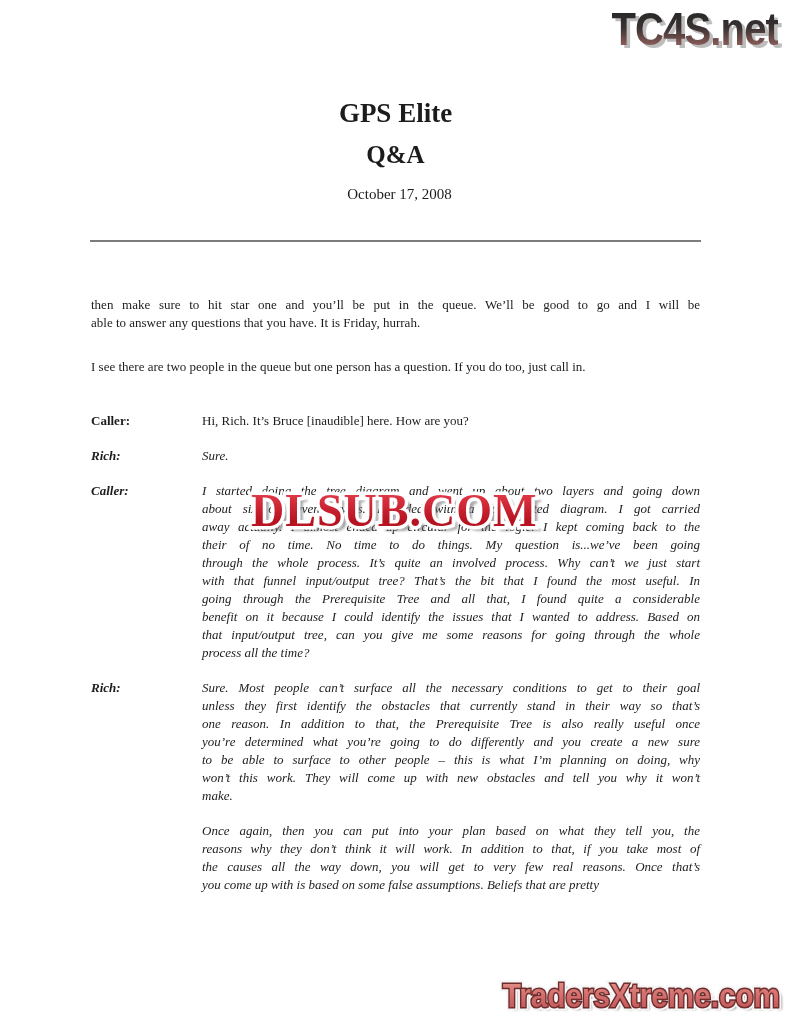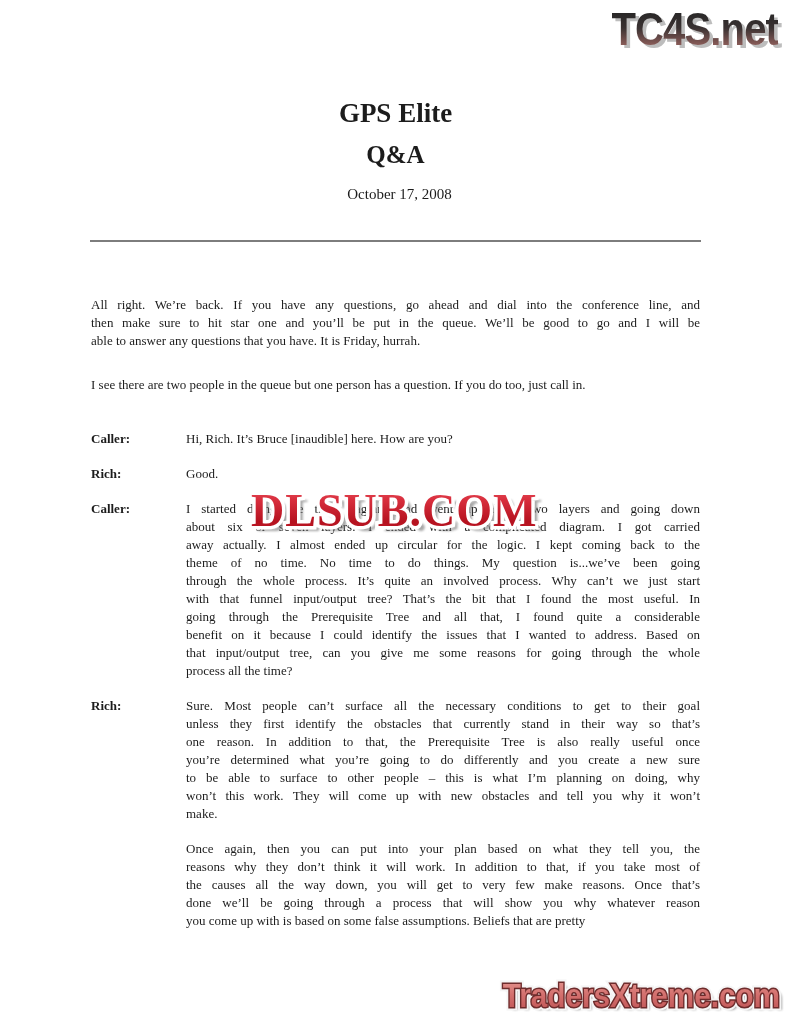--- a/index.html
+++ b/index.html
@@ -33,23 +33,23 @@
   
   .rule { position:absolute; top:240px; left:90px; width:611px; border-top:2px solid #7d7d7d; }
 
   
   .content { position:absolute; left:91px; top:296px; width:609px; font-size:13px; }
   .tline { line-height:18px; min-height:18px; }
   .just  { text-align:justify; text-align-last:justify; }
   .para + .para { margin-top:26px; }
   #dialogue { margin-top:36px; }
   .turn { display:flex;justify-content:space-between; }
-  .turn + .turn { margin-top:17px; }
+  .turn + .turn { margin-top:17px;font-style:italic; }
   .speaker { width:95px; flex:0 0 95px; font-weight:bold; line-height:18px; }
-  .speech  { flex:1; width:514px; }
+  .speech  { flex:1; width:514px;margin-left:16px; }
 
   
   .watermark {
     position:absolute; left:251px; top:483px; width:300px; height:60px;
     font-family:"Liberation Serif","DejaVu Serif",serif; font-weight:bold;
     font-size:47px; letter-spacing:1px; transform:scaleX(0.98); transform-origin:left top;
   }
   .watermark span { position:absolute; left:0; top:0; white-space:nowrap; }
   .watermark .w-shadow { color:rgba(110,110,110,0.60); transform:translate(6px,5px); filter:blur(1.2px); }
   .watermark .w-outline { -webkit-text-stroke:7px #ffffff; color:#ffffff; }
@@ -87,48 +87,47 @@
     <div class="doc-title">GPS Elite</div>
     <div class="doc-subtitle">Q&amp;A</div>
     <div class="doc-date">October 17, 2008</div>
   </div>
 
   <div class="rule"></div>
 
   <div class="content">
     <div id="intro">
         <div class="para">
-          <div class="tline just">All right. We’re back. If you have any questions, go ahead and dial into the conference line, and</div>
           <div class="tline just">then make sure to hit star one and you’ll be put in the queue. We’ll be good to go and I will be</div>
           <div class="tline">able to answer any questions that you have. It is Friday, hurrah.</div>
         </div>
         <div class="para">
           <div class="tline">I see there are two people in the queue but one person has a question. If you do too, just call in.</div>
         </div>
       </div>
     <div id="dialogue">
         <div class="turn">
           <div class="speaker">Caller:</div>
           <div class="speech">
             <div class="tline">Hi, Rich. It’s Bruce [inaudible] here. How are you?</div>
           </div>
         </div>
         <div class="turn">
           <div class="speaker">Rich:</div>
           <div class="speech">
-            <div class="tline">Good.</div>
+            <div class="tline">Sure.</div>
           </div>
         </div>
         <div class="turn">
           <div class="speaker">Caller:</div>
           <div class="speech">
             <div class="tline just">I started doing the tree diagram and went up about two layers and going down</div>
             <div class="tline just">about six or seven layers. I ended with a complicated diagram. I got carried</div>
             <div class="tline just">away actually. I almost ended up circular for the logic. I kept coming back to the</div>
-            <div class="tline just">theme of no time. No time to do things. My question is...we’ve been going</div>
+            <div class="tline just">their of no time. No time to do things. My question is...we’ve been going</div>
             <div class="tline just">through the whole process. It’s quite an involved process. Why can’t we just start</div>
             <div class="tline just">with that funnel input/output tree? That’s the bit that I found the most useful. In</div>
             <div class="tline just">going through the Prerequisite Tree and all that, I found quite a considerable</div>
             <div class="tline just">benefit on it because I could identify the issues that I wanted to address. Based on</div>
             <div class="tline just">that input/output tree, can you give me some reasons for going through the whole</div>
             <div class="tline">process all the time?</div>
           </div>
         </div>
         <div class="turn">
           <div class="speaker">Rich:</div>
@@ -140,22 +139,21 @@
             <div class="tline just">to be able to surface to other people – this is what I’m planning on doing, why</div>
             <div class="tline just">won’t this work. They will come up with new obstacles and tell you why it won’t</div>
             <div class="tline">make.</div>
           </div>
         </div>
         <div class="turn">
           <div class="speaker"></div>
           <div class="speech">
             <div class="tline just">Once again, then you can put into your plan based on what they tell you, the</div>
             <div class="tline just">reasons why they don’t think it will work. In addition to that, if you take most of</div>
-            <div class="tline just">the causes all the way down, you will get to very few make reasons. Once that’s</div>
-            <div class="tline just">done we’ll be going through a process that will show you why whatever reason</div>
+            <div class="tline just">the causes all the way down, you will get to very few real reasons. Once that’s</div>
             <div class="tline">you come up with is based on some false assumptions. Beliefs that are pretty</div>
           </div>
         </div>
       </div>
   </div>
 
   <div class="watermark">
     <span class="w-shadow">DLSUB.COM</span>
     <span class="w-outline">DLSUB.COM</span>
     <span class="w-fill">DLSUB.COM</span>

